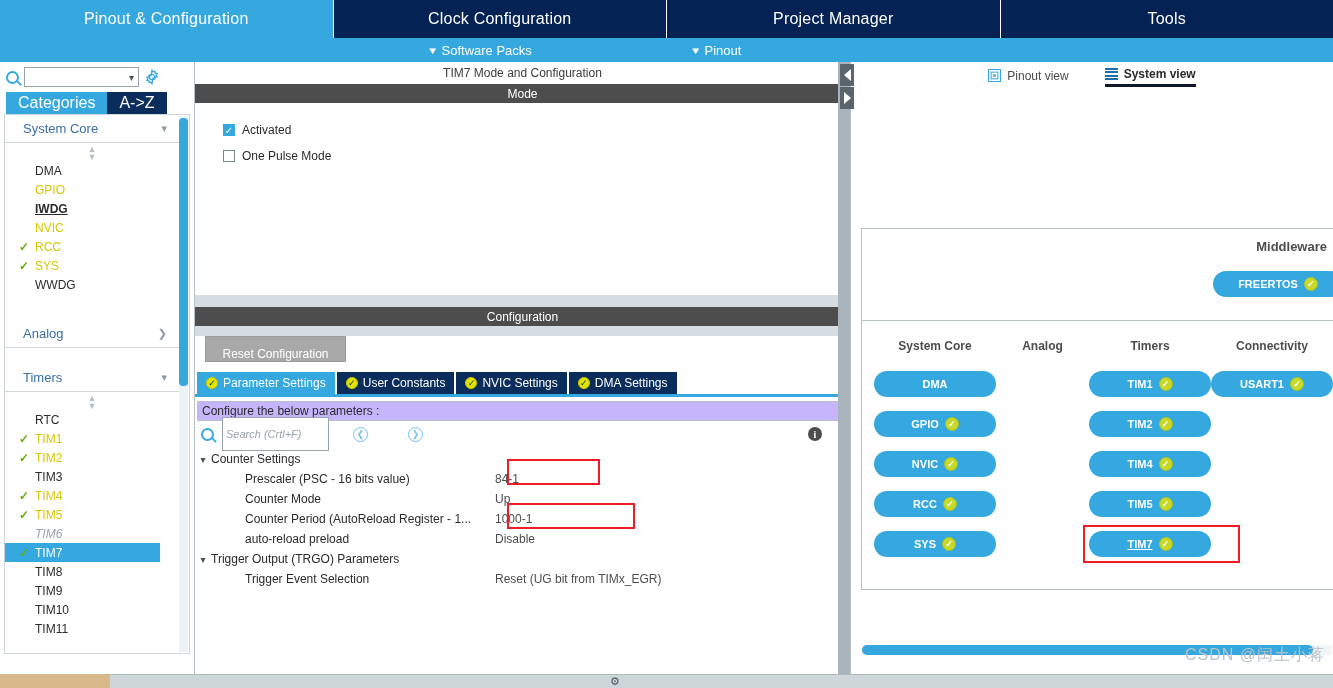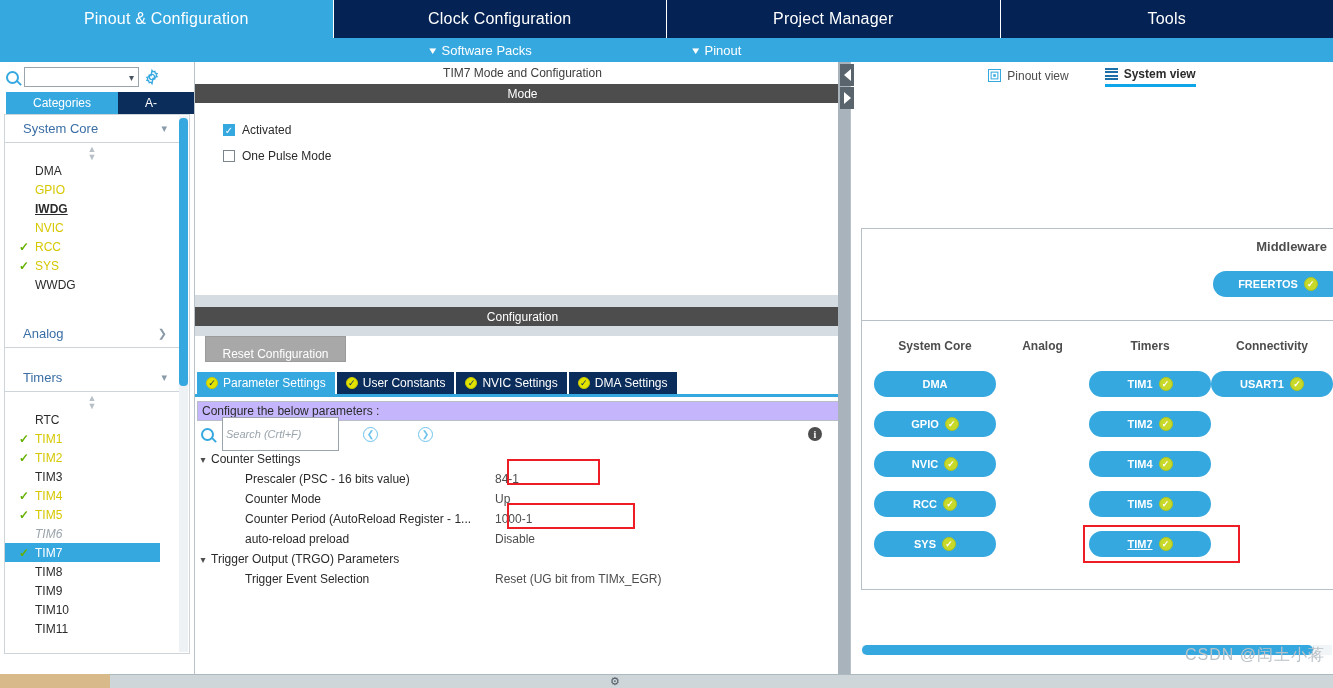--- a/index.html
+++ b/index.html
@@ -43,21 +43,21 @@
                position:relative; flex:none; }
   .magnifier::after { content:""; position:absolute; width:2px; height:6px; background:#35a8e0;
                       right:-3px; bottom:-4px; transform:rotate(-45deg); }
   #searchbox { flex:1; height:20px; border:1px solid #9aa4ac; background:#fff;
                display:flex; align-items:center; justify-content:flex-end; padding-right:4px;
                max-width:115px; }
   #searchbox .dd { color:#4b5560; font-size:10px; }
   .gear { width:16px; height:16px; position:relative; flex:none; color:#35a8e0; }
 
   #catTabs { height:22px; display:flex; padding-left:6px; }
-  .cattab { padding:0 27px; height:22px; line-height:22px; color:#fff; font-size:12px; }
+  .cattab { padding:0 12px; height:22px; line-height:22px; color:#fff; font-size:16px; }
   .cattab.sel { background:#35a8e0; }
   .cattab.unsel { background:#0b2d5c; }
 
   #treeWrap { position:absolute; top:52px; left:4px; right:4px; bottom:20px;
               border:1px solid #cdd5da; background:#fff; }
   #treeScroll { position:absolute; top:0; left:0; right:10px; bottom:0; overflow:hidden; }
   .grpHdr { height:28px; display:flex; align-items:center; justify-content:space-between;
             padding:0 12px 0 18px; border-bottom:1px solid #cdd5da; color:#3a6ea5; font-size:13px; }
   .grpHdr .arw { color:#8a9aa8; font-size:11px; }
   .grpBody { padding:2px 0 4px 0; }
@@ -96,21 +96,21 @@
             background:#0b2d5c; color:#fff; font-size:12px; margin-right:2px; }
   .cfgtab.active { background:#35a8e0; }
   .okdot { width:12px; height:12px; border-radius:50%; background:#e3e300; color:#0b2d5c;
            font-size:9px; display:flex; align-items:center; justify-content:center; flex:none;
            border:1px solid #c9c900; }
   #cfgTabLine { height:3px; background:#35a8e0; }
   #cfgNote { height:20px; border:1px solid #b7c0c7; margin:4px 2px 0 2px; display:flex;
              align-items:center; padding-left:4px; font-size:12px; color:#2b2b2b; background:#c4b5fd; }
   #cfgSearchRow { height:26px; display:flex; align-items:center; gap:8px; padding:0 10px 0 6px;
                   position:relative; }
-  #paramSearch { width:117px; height:18px; border:1px solid #9aa4ac; background:#fff;
+  #paramSearch { width:107px; height:18px; border:1px solid #9aa4ac; background:#fff;
                  font-size:11px; font-style:italic; color:#9aa4ac; padding:16px 3px;
                  display:flex; align-items:center; }
   .circBtn { width:15px; height:15px; border:1.5px solid #6fc3ec; border-radius:50%;
              color:#6fc3ec; font-size:9px; display:flex; align-items:center;
              justify-content:center; flex:none; }
   .infoIcon { position:absolute; right:28px; width:14px; height:14px; border-radius:50%;
               background:#4d4d4d; color:#fff; font-size:10px; font-weight:bold;
               display:flex; align-items:center; justify-content:center; font-family:"Liberation Serif",serif; }
 
   #paramList { position:relative; padding-top:2px; }
@@ -122,21 +122,21 @@
   .prow .pval { color:#4d4d4d; }
   .hl { position:absolute; border:2px solid #ee1c25; }
 
   
   #rightcol { flex:1; height:612px; background:#ffffff; position:relative;
               border-left:1px solid #b9c2c8; }
   #viewTabs { height:30px; display:flex; align-items:center; justify-content:center; gap:36px;
               position:relative; }
   .vtab { display:flex; align-items:center; gap:6px; font-size:12px; color:#4d4d4d;
           padding-bottom:3px; }
-  .vtab.active { font-weight:bold; color:#2b2b2b; border-bottom:3px solid #0ea5e9;justify-content:center; }
+  .vtab.active { font-weight:bold; color:#2b2b2b; border-bottom:3px solid #0f172a;justify-content:center; }
   .chipIcon { width:13px; height:13px; border:1.5px solid #35a8e0; position:relative; flex:none; }
   .listIcon { width:13px; height:12px; flex:none; display:flex; flex-direction:column;
               justify-content:space-between; }
   .listIcon i { display:block; height:2px; background:#1e6ea8; }
 
   #mwBox { position:absolute; left:10px; right:-1px; top:166px; height:102px;
            border:1px solid #b7c0c7; background:#fff; }
   #mwLabel { position:absolute; right:6px; top:10px; font-size:13px; font-weight:bold; color:#4d4d4d; }
   .pill { height:26px; border-radius:13px; background:#35a8e0; color:#fff; font-size:11px;
           font-weight:bold; display:flex; align-items:center; justify-content:center; gap:6px; }

